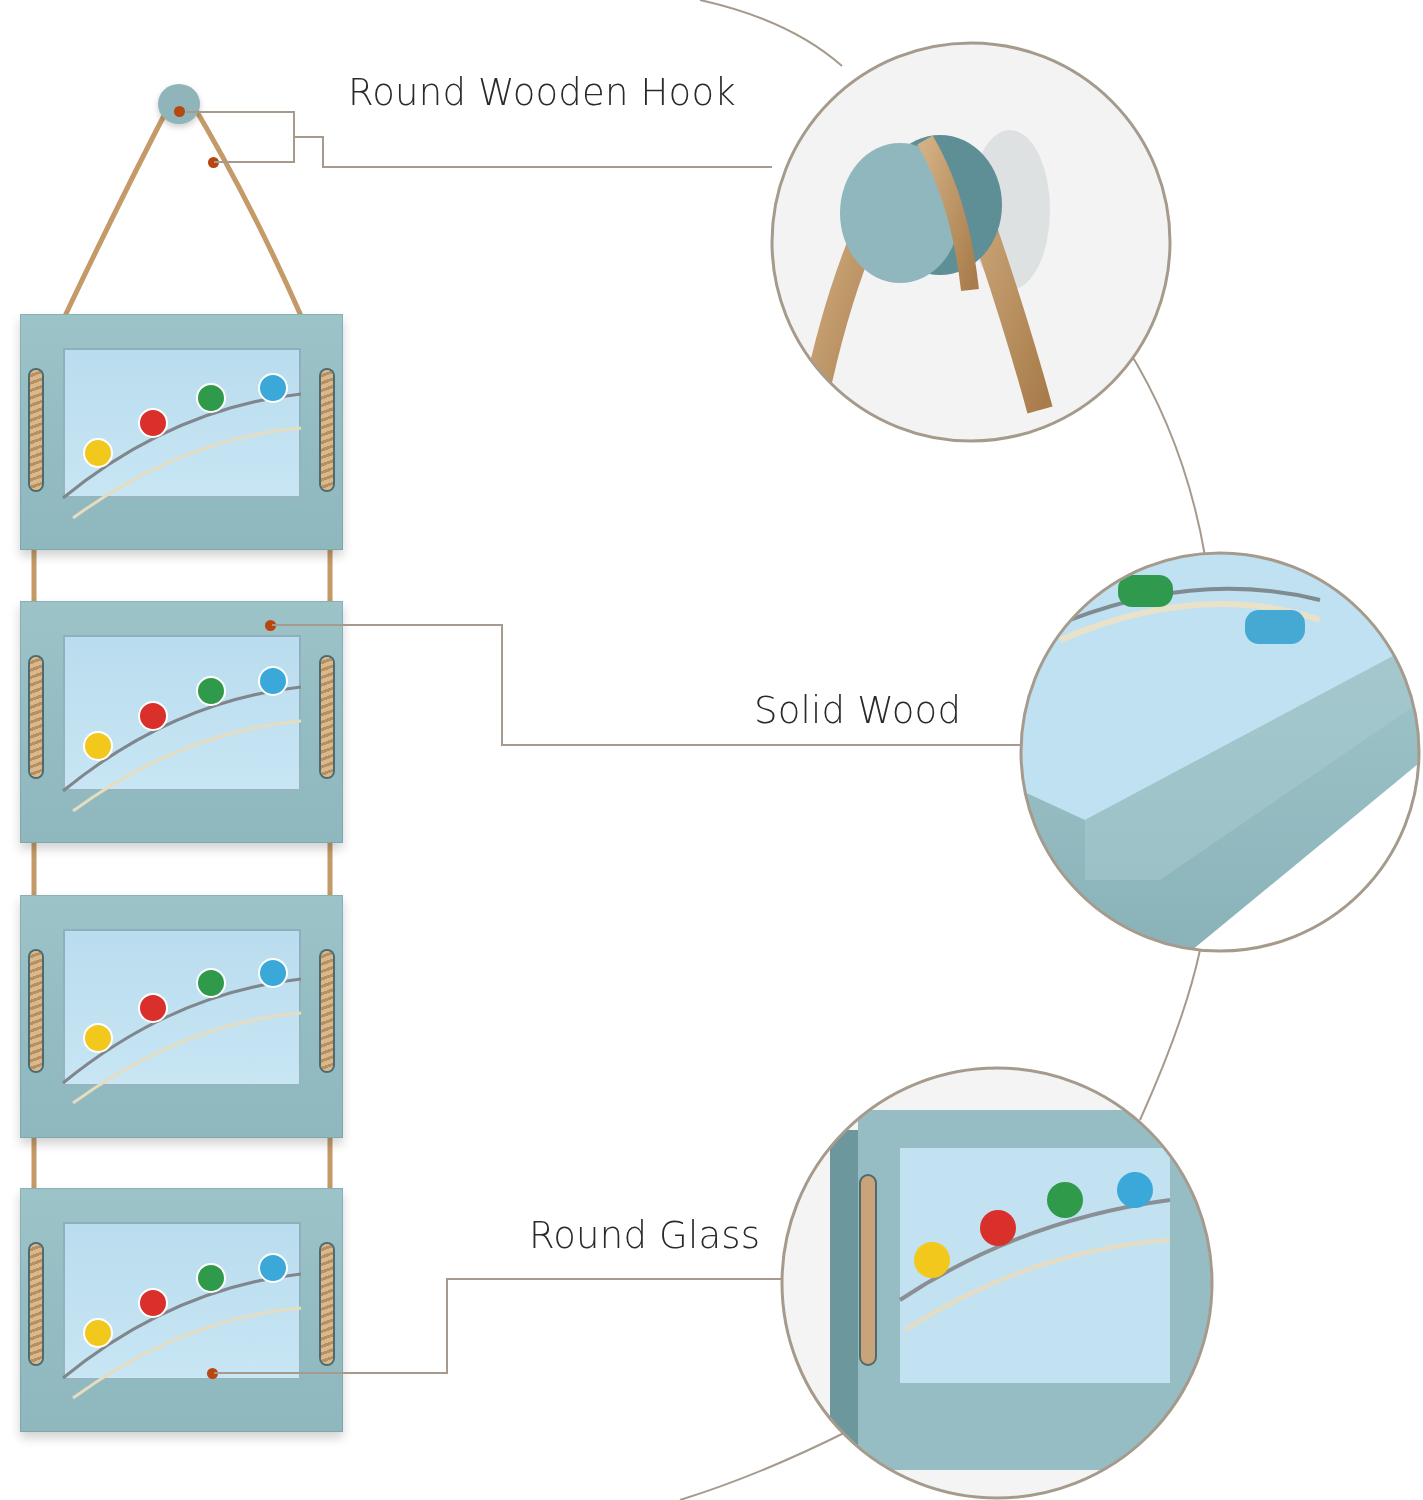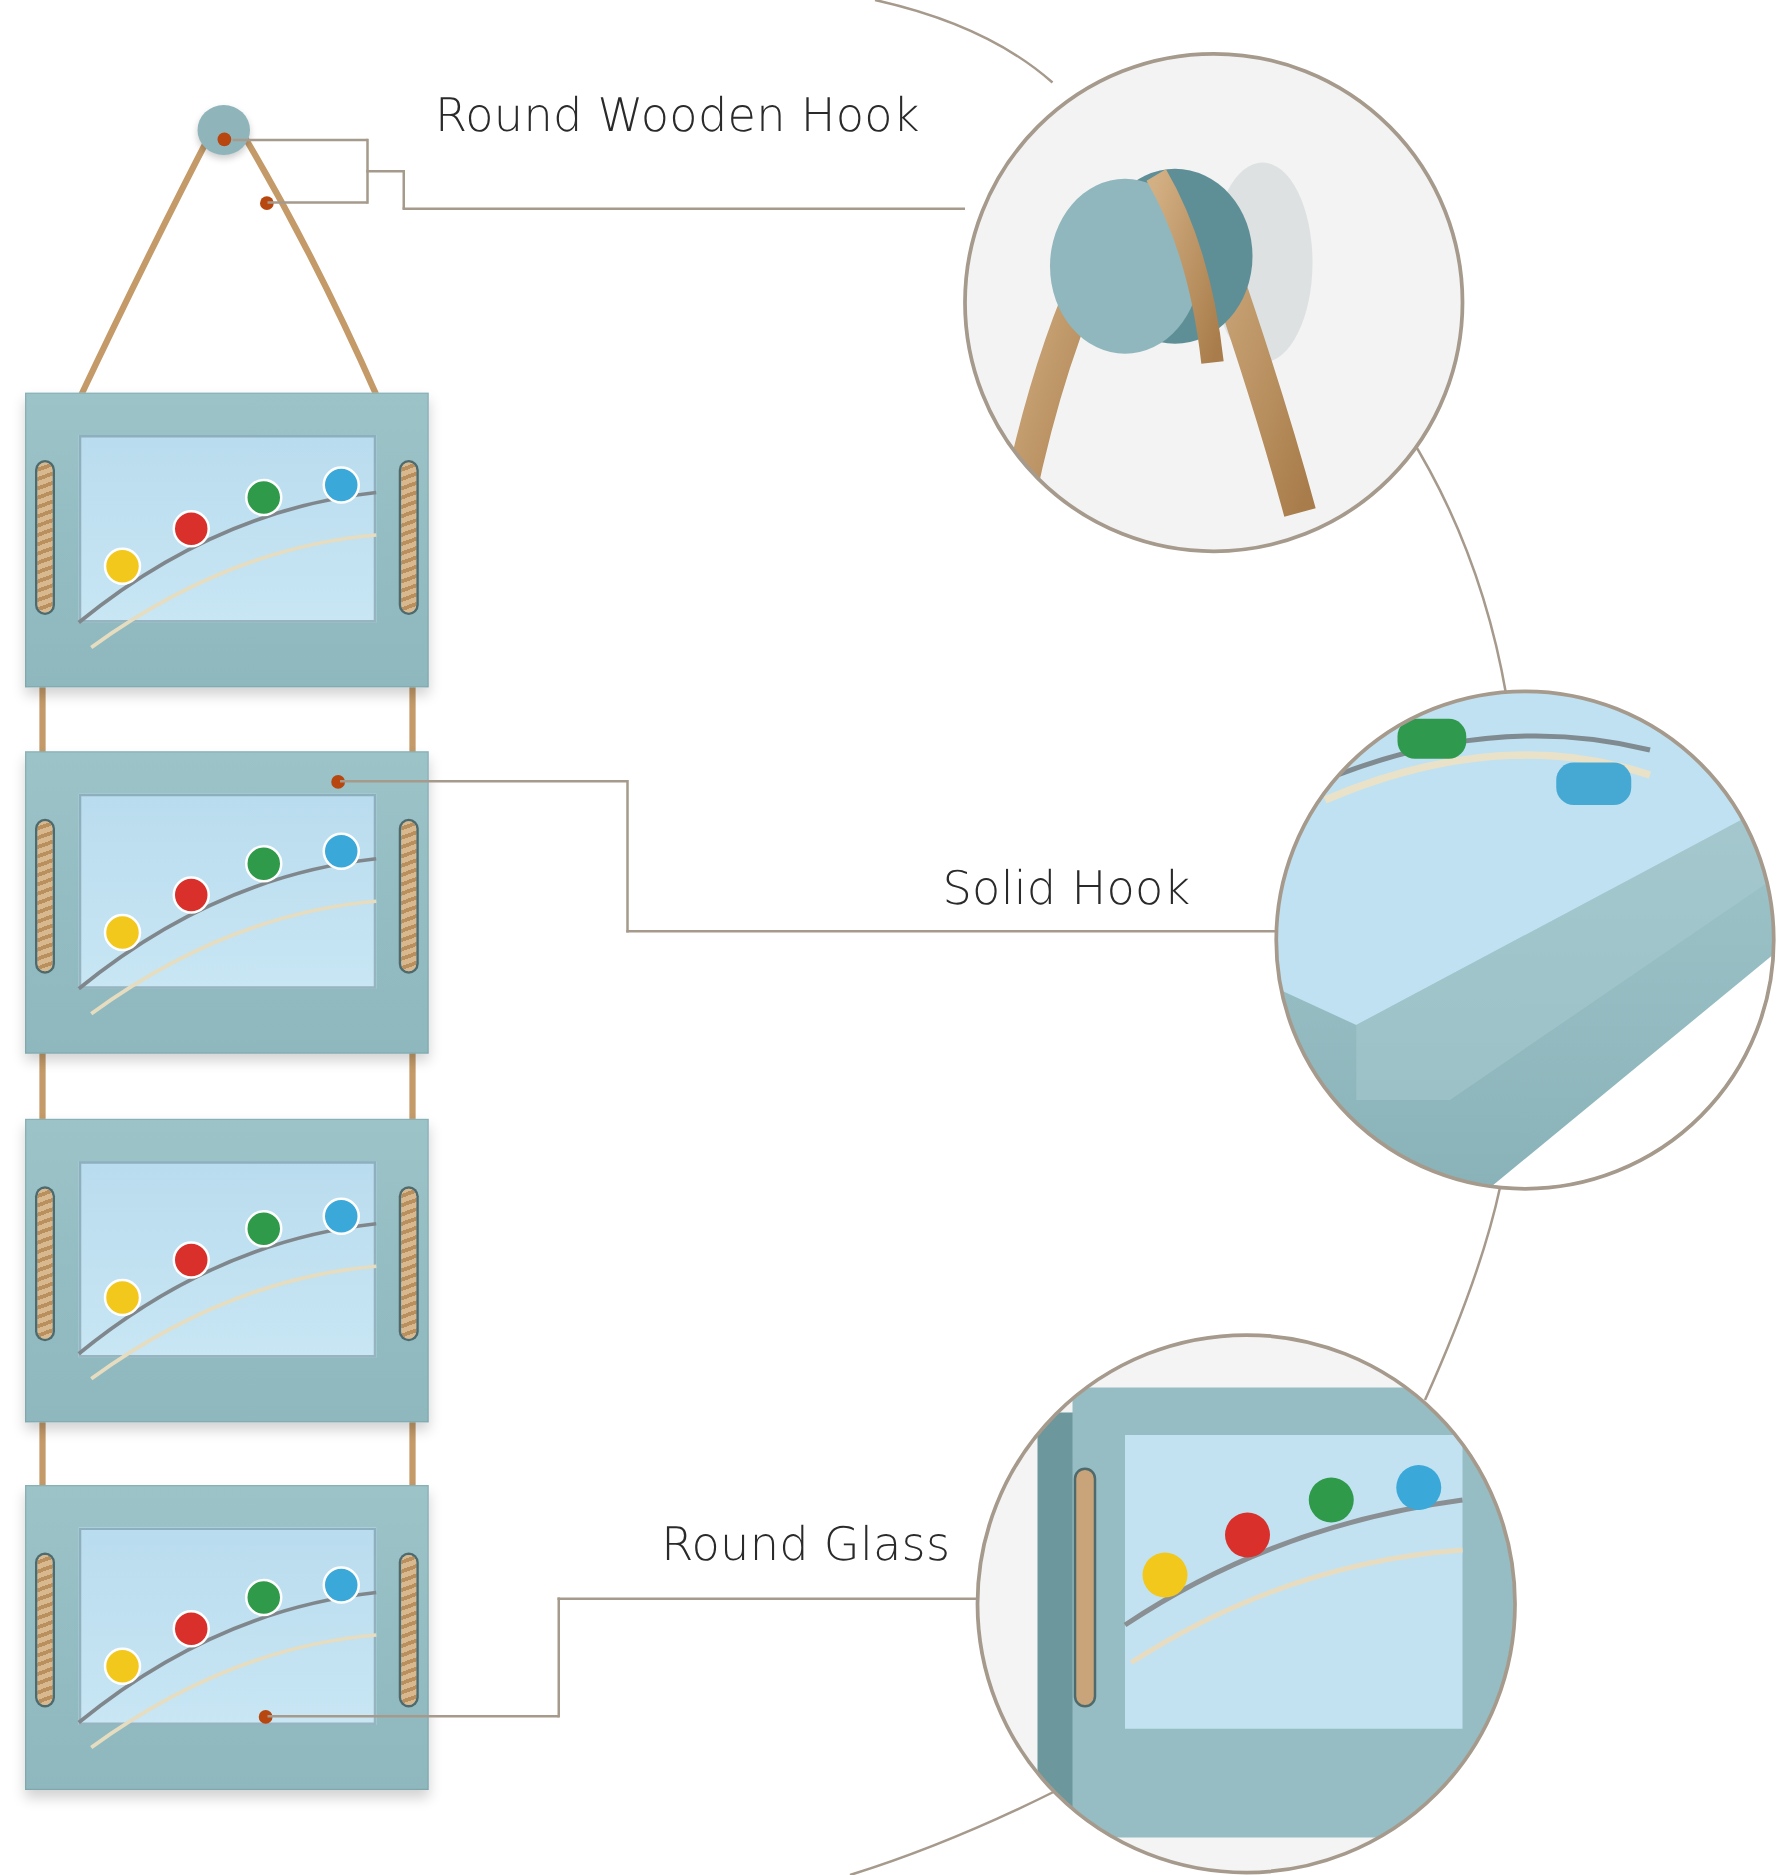--- a/index.html
+++ b/index.html
@@ -159,21 +159,21 @@
 
   <div class="label" style="left:348px;top:74px;">
     <div>Round Wooden Hook</div>
   </div>
 
   <div class="dot" style="left:265px;top:620px;"></div>
   <div class="callout-line" style="left:272px;top:624px;width:230px;height:2px;"></div>
   <div class="callout-line" style="left:501px;top:624px;width:2px;height:122px;"></div>
   <div class="callout-line" style="left:501px;top:744px;width:520px;height:2px;"></div>
   <div class="label" style="left:754px;top:692px;">
-    <div>Solid Hook</div>
+    <div>Solid Wood</div>
   </div>
 
   <div class="dot" style="left:207px;top:1368px;"></div>
   <div class="callout-line" style="left:214px;top:1372px;width:233px;height:2px;"></div>
   <div class="callout-line" style="left:446px;top:1278px;width:2px;height:96px;"></div>
   <div class="callout-line" style="left:446px;top:1278px;width:336px;height:2px;"></div>
   <div class="label" style="left:529px;top:1217px;">
     <div>Round Glass</div>
   </div>
 </div>

